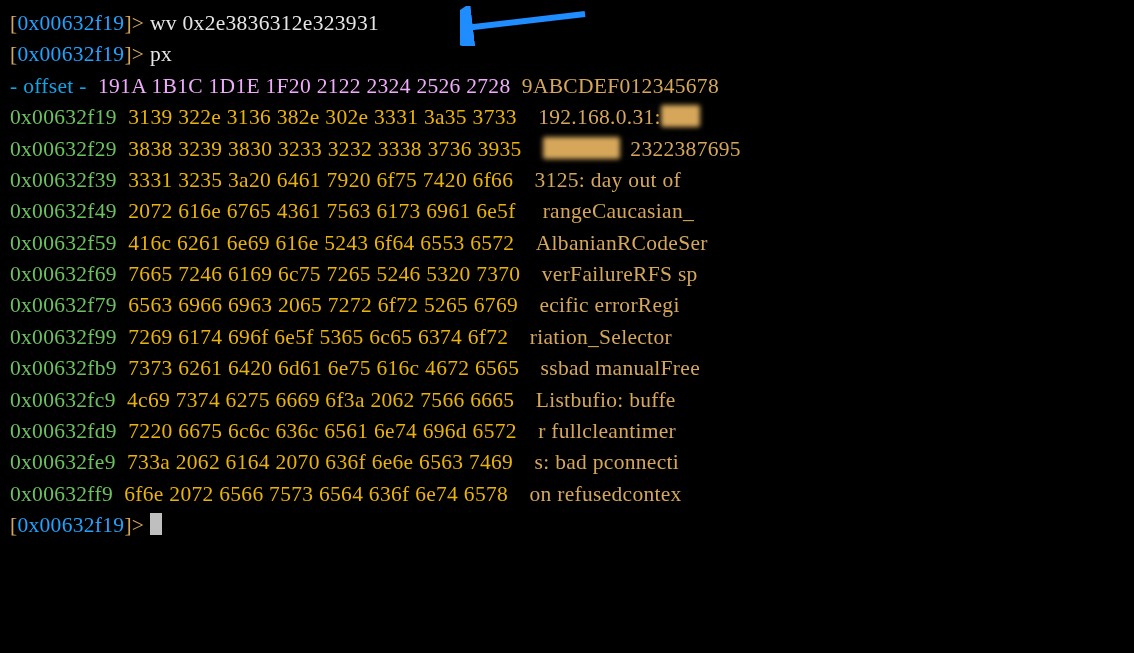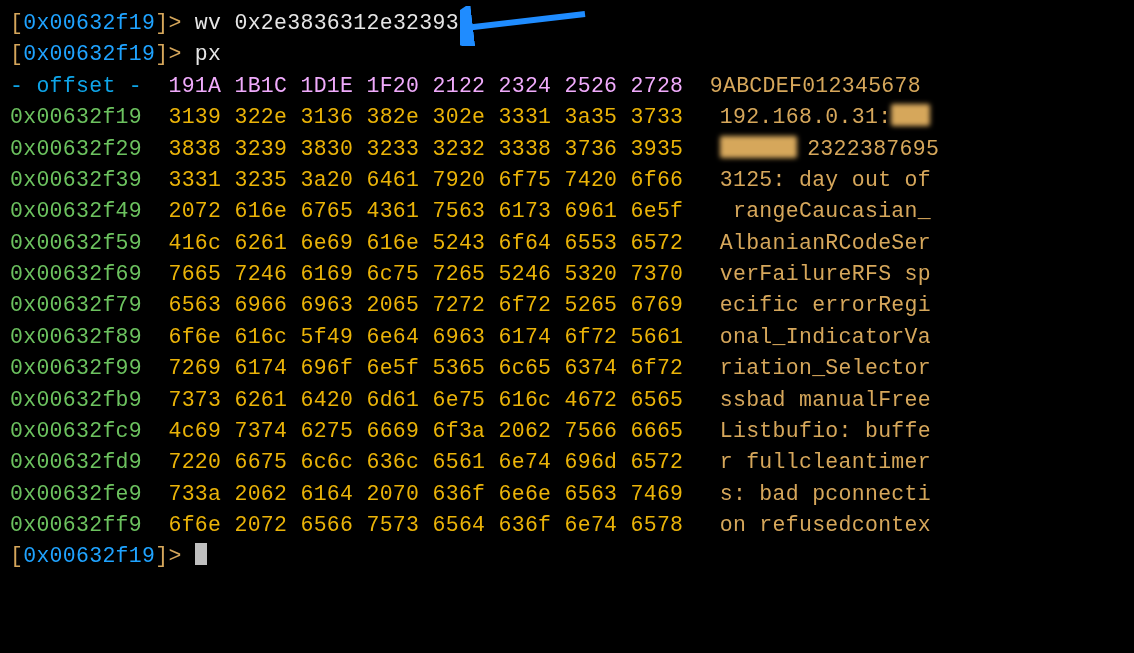--- a/index.html
+++ b/index.html
@@ -12,20 +12,21 @@
   }
   .terminal {
     position: relative;
     width: 100%;
     height: 100%;
     padding: 8px 10px;
     color: #ddd;
     font-size: 21.5px;
     line-height: 1.46;
     letter-spacing: 0.3px;
+    font-family: Liberation Serif, serif;
   }
   .line {
     white-space: pre;
   }
   .bracket { color: #d6a75b; }
   .promptaddr { color: #1fa3ff; }
   .cmd { color: #e6e6e6; }
   .offset-hdr  { color: #0ea5e9; }
   .col-hdr     { color: #f0abfc; }
   .ascii-hdr   { color: #d6a75b; }
@@ -78,21 +79,20 @@
   <div class="line"><span class="offset-hdr">- offset -</span><span>  </span><span class="col-hdr" id="cols-hdr">191A 1B1C 1D1E 1F20 2122 2324 2526 2728</span><span>  </span><span class="ascii-hdr">9ABCDEF012345678</span></div>
 
   <div id="rows">
       <div class="line"><span class="offset">0x00632f19</span>  <span class="hex">3139 322e 3136 382e 302e 3331 3a35 3733</span>  <span class="ascii">192.168.0.31:</span><span class="redact" style="width: 38.7px; height: 22px;"></span><span class="ascii"></span></div>
       <div class="line"><span class="offset">0x00632f29</span>  <span class="hex">3838 3239 3830 3233 3232 3338 3736 3935</span>  <span class="ascii"></span><span class="redact" style="width: 77.4px; height: 22px;"></span><span class="ascii">2322387695</span></div>
       <div class="line"><span class="offset">0x00632f39</span>  <span class="hex">3331 3235 3a20 6461 7920 6f75 7420 6f66</span>  <span class="ascii">3125: day out of</span></div>
       <div class="line"><span class="offset">0x00632f49</span>  <span class="hex">2072 616e 6765 4361 7563 6173 6961 6e5f</span>  <span class="ascii"> rangeCaucasian_</span></div>
       <div class="line"><span class="offset">0x00632f59</span>  <span class="hex">416c 6261 6e69 616e 5243 6f64 6553 6572</span>  <span class="ascii">AlbanianRCodeSer</span></div>
       <div class="line"><span class="offset">0x00632f69</span>  <span class="hex">7665 7246 6169 6c75 7265 5246 5320 7370</span>  <span class="ascii">verFailureRFS sp</span></div>
       <div class="line"><span class="offset">0x00632f79</span>  <span class="hex">6563 6966 6963 2065 7272 6f72 5265 6769</span>  <span class="ascii">ecific errorRegi</span></div>
-      <div class="line"><span class="offset">0x00632f89</span>  <span class="hex">6f6e 616c 5f49 6e64 6963 6174 6f72 5661</span>  <span class="ascii">onal_IndicatorVa</span></div>
       <div class="line"><span class="offset">0x00632f99</span>  <span class="hex">7269 6174 696f 6e5f 5365 6c65 6374 6f72</span>  <span class="ascii">riation_Selector</span></div>
       <div class="line"><span class="offset">0x00632fb9</span>  <span class="hex">7373 6261 6420 6d61 6e75 616c 4672 6565</span>  <span class="ascii">ssbad manualFree</span></div>
       <div class="line"><span class="offset">0x00632fc9</span>  <span class="hex">4c69 7374 6275 6669 6f3a 2062 7566 6665</span>  <span class="ascii">Listbufio: buffe</span></div>
       <div class="line"><span class="offset">0x00632fd9</span>  <span class="hex">7220 6675 6c6c 636c 6561 6e74 696d 6572</span>  <span class="ascii">r fullcleantimer</span></div>
       <div class="line"><span class="offset">0x00632fe9</span>  <span class="hex">733a 2062 6164 2070 636f 6e6e 6563 7469</span>  <span class="ascii">s: bad pconnecti</span></div>
       <div class="line"><span class="offset">0x00632ff9</span>  <span class="hex">6f6e 2072 6566 7573 6564 636f 6e74 6578</span>  <span class="ascii">on refusedcontex</span></div>
     </div>
 
   <div class="line"><span class="bracket">[</span><span class="promptaddr">0x00632f19</span><span class="bracket">]&gt; </span><span class="cursor"></span></div>
 

